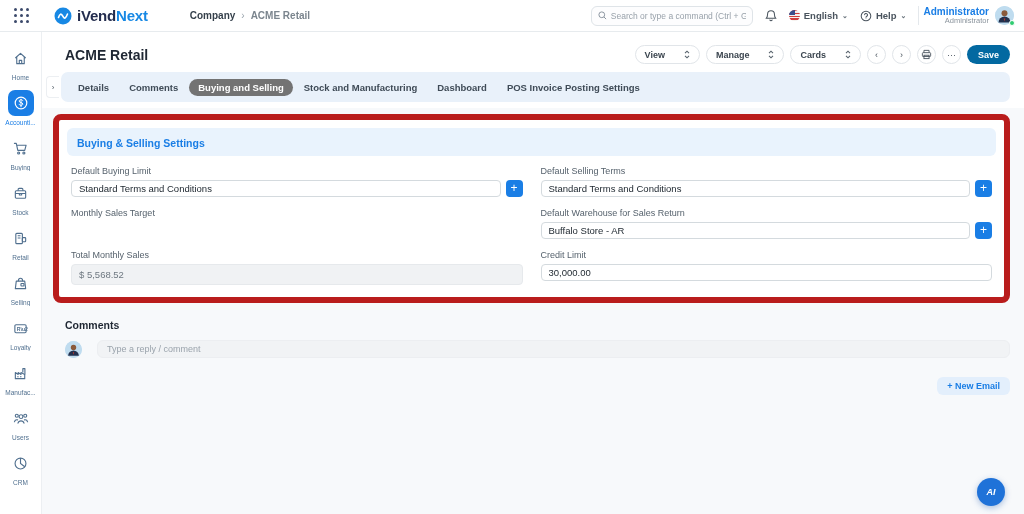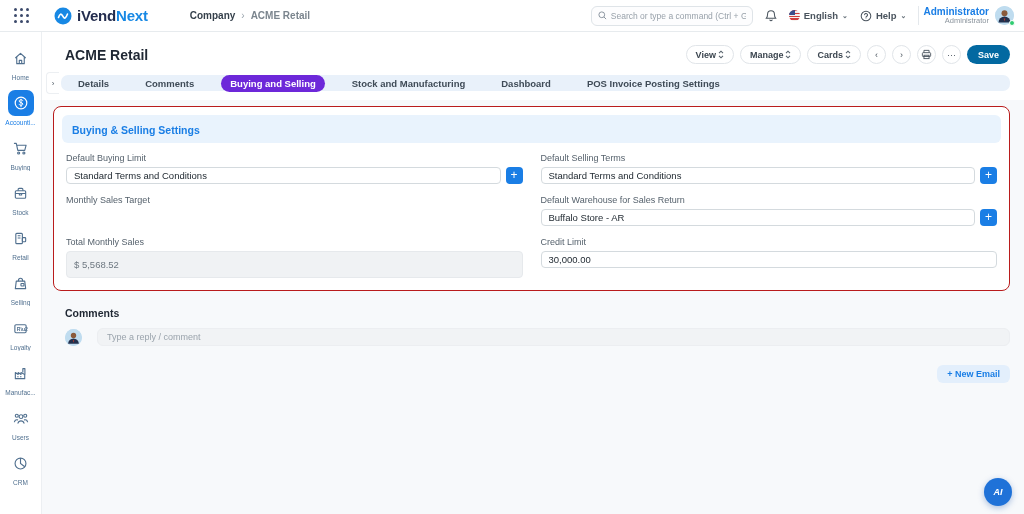--- a/index.html
+++ b/index.html
@@ -44,52 +44,52 @@
   .side-item { display:flex; flex-direction:column; align-items:center; gap:3px; cursor:pointer; width:42px; }
   .side-ico { width:26px; height:26px; display:flex; align-items:center; justify-content:center; border-radius:7px; color:#51708f; }
   .side-item.active .side-ico { background:#1a7ee5; color:#fff; }
   .side-label { font-size:6.5px; color:#51708f; max-width:40px; white-space:nowrap; overflow:hidden; text-overflow:ellipsis; text-align:center; }
   .side-item.active .side-label { color:#1a7ee5; }
 
   .main { flex:1; display:flex; flex-direction:column; min-width:0; position:relative; background:#fff; }
   .page-head { display:flex; align-items:center; padding:13px 14px 8px 23px; background:#fff; }
   .page-title { font-size:14px; font-weight:bold; color:#1f2733; }
   .toolbar { margin-left:auto; display:flex; align-items:center; gap:6px; }
-  .pill-btn { height:19px; border:1px solid #e1e5e9; background:#fff; border-radius:10px; font-size:9px; font-weight:bold; color:#3b454f; padding:0 9px; display:flex; align-items:center; gap:2px; cursor:pointer; font-family:"Liberation Sans", sans-serif; }
+  .pill-btn { height:19px; border:1px solid #e1e5e9; background:#fff; border-radius:10px; font-size:9px; font-weight:bold; color:#3b454f; padding:0 9px; display:flex; align-items:center; gap:19px; cursor:pointer; font-family:"Liberation Sans", sans-serif; }
   .round-btn { width:19px; height:19px; border:1px solid #e1e5e9; background:#fff; border-radius:50%; font-size:9px; color:#4a545e; display:flex; align-items:center; justify-content:center; cursor:pointer; padding:0; }
   .save-btn { height:19px; border:none; background:#0369a1; color:#fff; border-radius:10px; font-size:9px; font-weight:bold; padding:0 11px; cursor:pointer; font-family:"Liberation Sans", sans-serif; }
 
   .tabs-row { display:flex; align-items:center; padding:0 14px 6px 4px; background:#fff; gap:2px; }
   .expander { width:13px; height:22px; border:1px solid #eceff2; border-right:none; background:#fff; border-radius:4px 0 0 4px; font-size:8px; color:#55606a; cursor:pointer; display:flex; align-items:center; justify-content:center; padding:0; }
-  .tabs-bar { flex:1; background:#e9f1fa; border-radius:7px; height:16px; display:flex; align-items:center; padding:0 8px; gap:18px; }
+  .tabs-bar { flex:1; background:#e9f1fa; border-radius:7px; height:30px; display:flex; align-items:center; padding:0 8px; gap:2px; }
   .tab { font-size:9.5px; font-weight:bold; color:#3f4b57; padding:3px 9px; border-radius:10px; cursor:pointer; white-space:nowrap; }
-  .tab.active { background:#6d28d9; color:#fff; }
+  .tab.active { background:#737373; color:#fff; }
 
   .content { flex:1; background:#f7f9fb; padding:6px 14px 0 11px; overflow:hidden; }
-  .card { background:#fff; border:1px solid #b91c1c; border-radius:8px; padding:5px 12px 12px 12px; }
+  .card { background:#fff; border:6px solid #b91c1c; border-radius:8px; padding:5px 12px 12px 12px; }
   .section-bar { background:#e9f3fd; border-radius:6px; padding:5px 10px; margin:3px -4px 10px -4px; }
   .section-title { color:#1a7ee5; font-size:10.5px; font-weight:bold; }
   .form-grid { display:grid; grid-template-columns:1fr 1fr; column-gap:18px; row-gap:11px; }
   .field label { display:block; font-size:9px; color:#56626d; margin-bottom:4px; }
   .field-row { display:flex; gap:5px; align-items:center; }
   .tin { flex:1; height:17px; border:1px solid #d4dade; border-radius:4px; padding:0 7px; font-size:9.5px; color:#222b33; font-family:"Liberation Sans", sans-serif; outline:none; background:#fff; min-width:0; }
   .plus-btn { width:17px; height:17px; background:#1a7ee5; color:#fff; border:none; border-radius:4px; font-size:12px; line-height:1; cursor:pointer; display:flex; align-items:center; justify-content:center; flex:0 0 auto; padding-bottom:2px; }
-  .readonly { flex:1; height:27px; background:#f0f2f4; border:1px solid #e6e9ec; border-radius:4px; padding:0 7px; font-size:9.5px; color:#6e7881; display:flex; align-items:center; }
+  .readonly { flex:1; height:21px; background:#f0f2f4; border:1px solid #e6e9ec; border-radius:4px; padding:0 7px; font-size:9.5px; color:#6e7881; display:flex; align-items:center; }
 
   .comments { margin-top:16px; padding-left:12px; }
   .comments-title { font-size:10.5px; font-weight:bold; color:#1f2733; }
   .comment-row { display:flex; align-items:center; gap:15px; margin-top:9px; }
   .comment-input { flex:1; height:18px; background:#f1f3f5; border:1px solid #eceef1; border-radius:6px; padding:0 9px; font-size:9px; color:#3c464f; outline:none; font-family:"Liberation Sans", sans-serif; }
   .comment-input::placeholder { color:#9aa3ac; }
   .avatar-sm { width:17px; height:17px; border-radius:50%; background:#bfdcef; overflow:hidden; flex:0 0 auto; }
 
   .new-email-row { display:flex; justify-content:flex-end; margin-top:19px; }
   .new-email-btn { background:#e3effc; color:#1a7ee5; border:none; border-radius:6px; height:18px; padding:0 10px; font-size:9px; font-weight:bold; cursor:pointer; font-family:"Liberation Sans", sans-serif; }
 
-  .ai-fab { position:absolute; right:12px; bottom:8px; width:28px; height:28px; border-radius:50%; background:#1f72d8; color:#fff; border:none; font-size:9px; font-weight:bold; font-style:italic; cursor:pointer; box-shadow:0 2px 6px rgba(20,80,170,0.35); display:flex; align-items:center; justify-content:center; }
+  .ai-fab { position:absolute; right:19px; bottom:8px; width:28px; height:28px; border-radius:50%; background:#1f72d8; color:#fff; border:none; font-size:9px; font-weight:bold; font-style:italic; cursor:pointer; box-shadow:0 2px 6px rgba(20,80,170,0.35); display:flex; align-items:center; justify-content:center; }
 </style>
 </head>
 <body>
 
 <div class="app">
 
   <header class="topbar">
     <div class="grid-btn">
       <i></i>
         <i></i>

